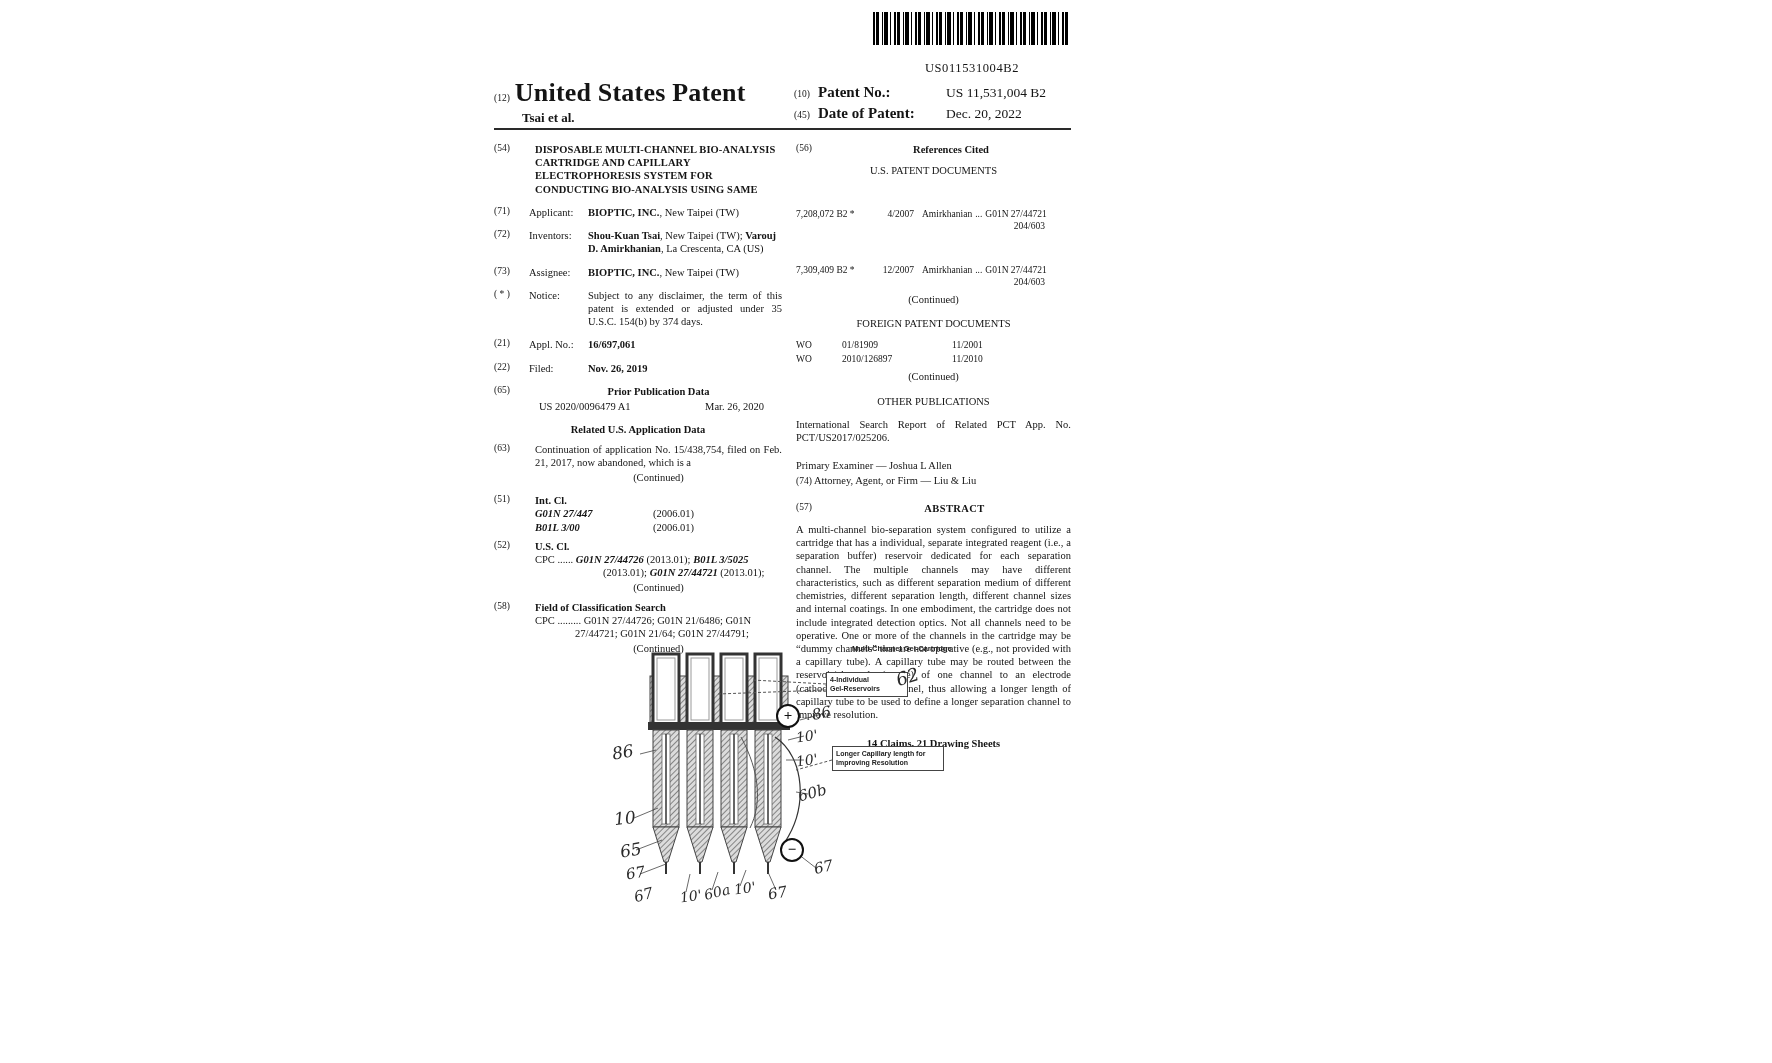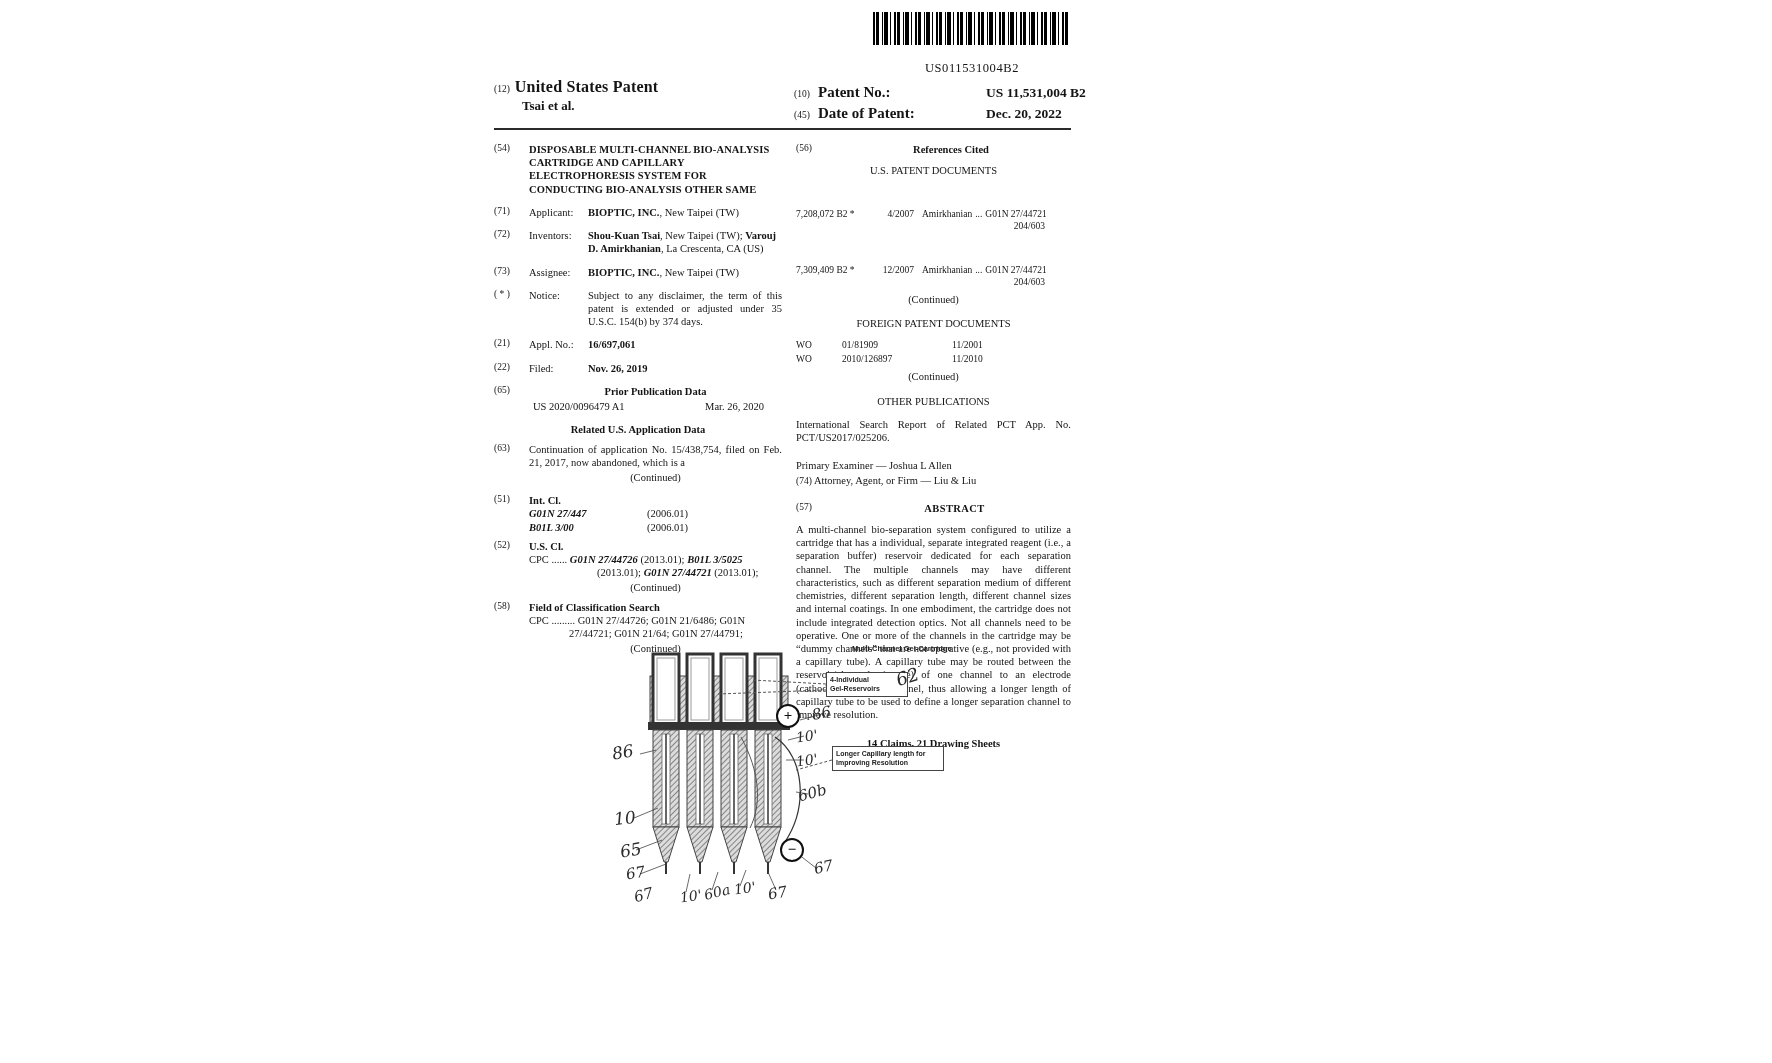--- a/index.html
+++ b/index.html
@@ -18,34 +18,34 @@
       #000 0 2px,#fff 2px 3px,#000 3px 6px,#fff 6px 9px,#000 9px 10px,
       #fff 10px 11px,#000 11px 15px,#fff 15px 17px,#000 17px 18px,#fff 18px 21px);
   }
   .barcode-text{font-size:12.5px;letter-spacing:.6px;margin-top:16px;}
 
   
   .header{position:absolute;top:78px;left:4px;width:577px;display:flex;}
   .secnum{font-size:9.5px;}
   .h-left{width:300px;}
   .h-titleline{display:flex;align-items:baseline;gap:5px;}
-  .h-title{font-size:16px;font-weight:bold;letter-spacing:.2px;}
+  .h-title{font-size:26px;font-weight:bold;letter-spacing:.2px;}
   .h-authors{font-size:13px;font-weight:bold;margin:2px 0 0 28px;}
   .h-right{width:277px;padding-top:6px;}
   .h-row{display:grid;grid-template-columns:24px 128px 1fr;align-items:baseline;margin-bottom:4px;}
   .h-label{font-size:15px;font-weight:bold;}
-  .h-value{font-size:13.5px;font-weight:bold;white-space:nowrap;margin-left:40px;}
+  .h-value{font-size:13.5px;font-weight:normal;white-space:nowrap;}
   .header-rule{position:absolute;top:128px;left:4px;width:577px;border-top:2px solid #2a2a2a;}
 
   
   .columns{position:absolute;top:143px;left:4px;width:577px;display:flex;gap:14px;font-size:10.5px;line-height:1.26;}
   .col-left{width:288px;}
   .col-right{width:275px;}
 
-  .field{display:grid;grid-template-columns:32px 1fr;column-gap:3px;margin-bottom:10px;}
+  .field{display:grid;grid-template-columns:32px 1fr;column-gap:9px;margin-bottom:10px;}
   .field3{display:grid;grid-template-columns:32px 56px 1fr;column-gap:3px;margin-bottom:10px;}
   .b{font-weight:bold;}
   .i{}
   .bi{font-weight:bold;font-style:italic;}
   .just{text-align:justify;}
   .cen{text-align:center;}
   .title54{font-weight:bold;letter-spacing:.1px;}
   .subline{display:flex;justify-content:space-between;padding:2px 18px 0 4px;}
   .cont{text-align:center;margin-top:2px;}
   .intcl-row{display:grid;grid-template-columns:118px 1fr;}
@@ -112,21 +112,21 @@
     </div>
   </div>
   <div class="header-rule"></div>
 
   <div class="columns">
 
     <div class="col-left">
 
       <div class="field">
         <span class="secnum">(54)</span>
-        <span class="title54">DISPOSABLE MULTI-CHANNEL BIO-ANALYSIS CARTRIDGE AND CAPILLARY ELECTROPHORESIS SYSTEM FOR CONDUCTING BIO-ANALYSIS OTHER SAME</span>
+        <span class="title54">DISPOSABLE MULTI-CHANNEL BIO-ANALYSIS CARTRIDGE AND CAPILLARY ELECTROPHORESIS SYSTEM FOR CONDUCTING BIO-ANALYSIS USING SAME</span>
       </div>
 
       <div class="field3">
         <span class="secnum">(71)</span>
         <span>Applicant:</span>
         <span><span class="b">BIOPTIC, INC.</span><span>, New Taipei (TW)</span></span>
       </div>
 
       <div class="field3">
         <span class="secnum">(72)</span>

